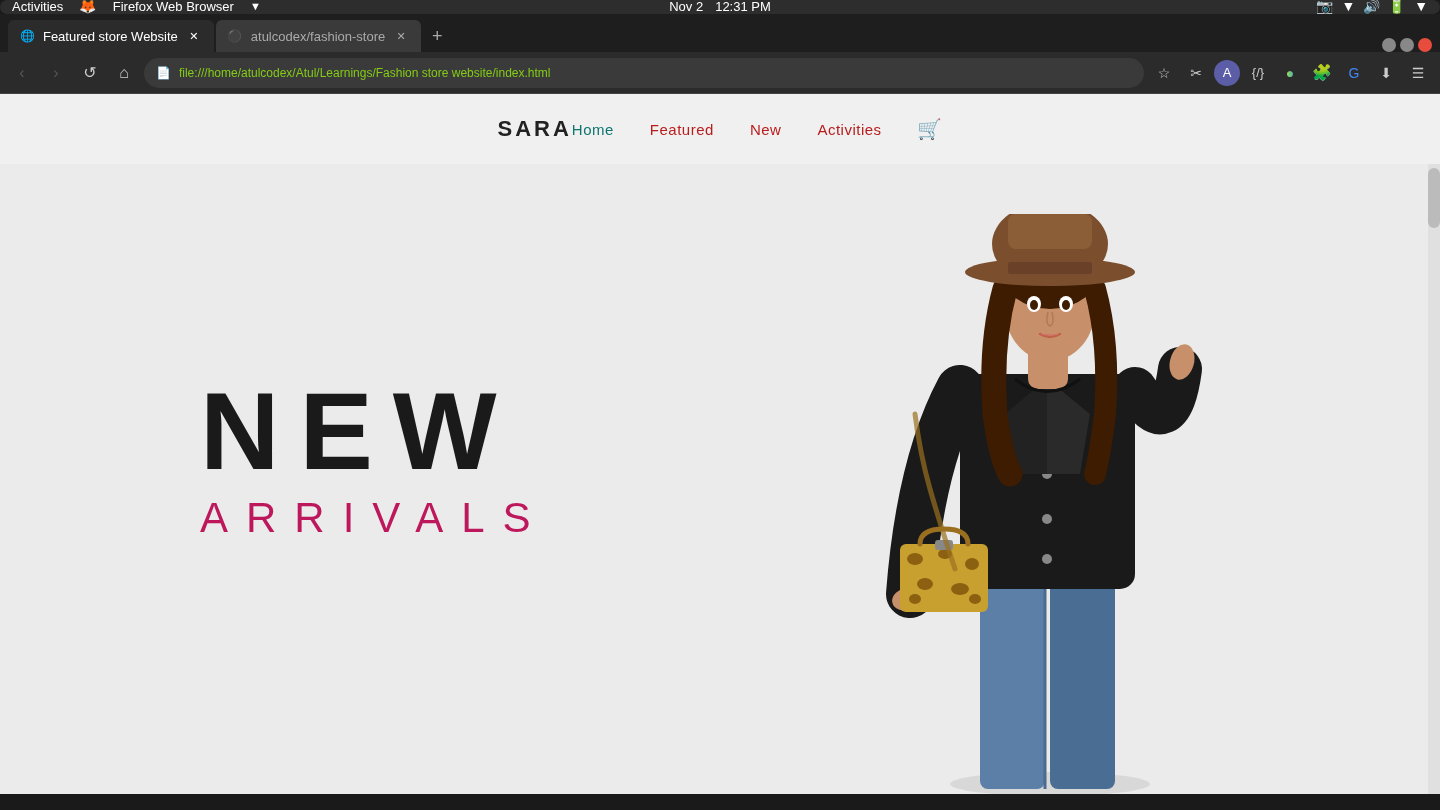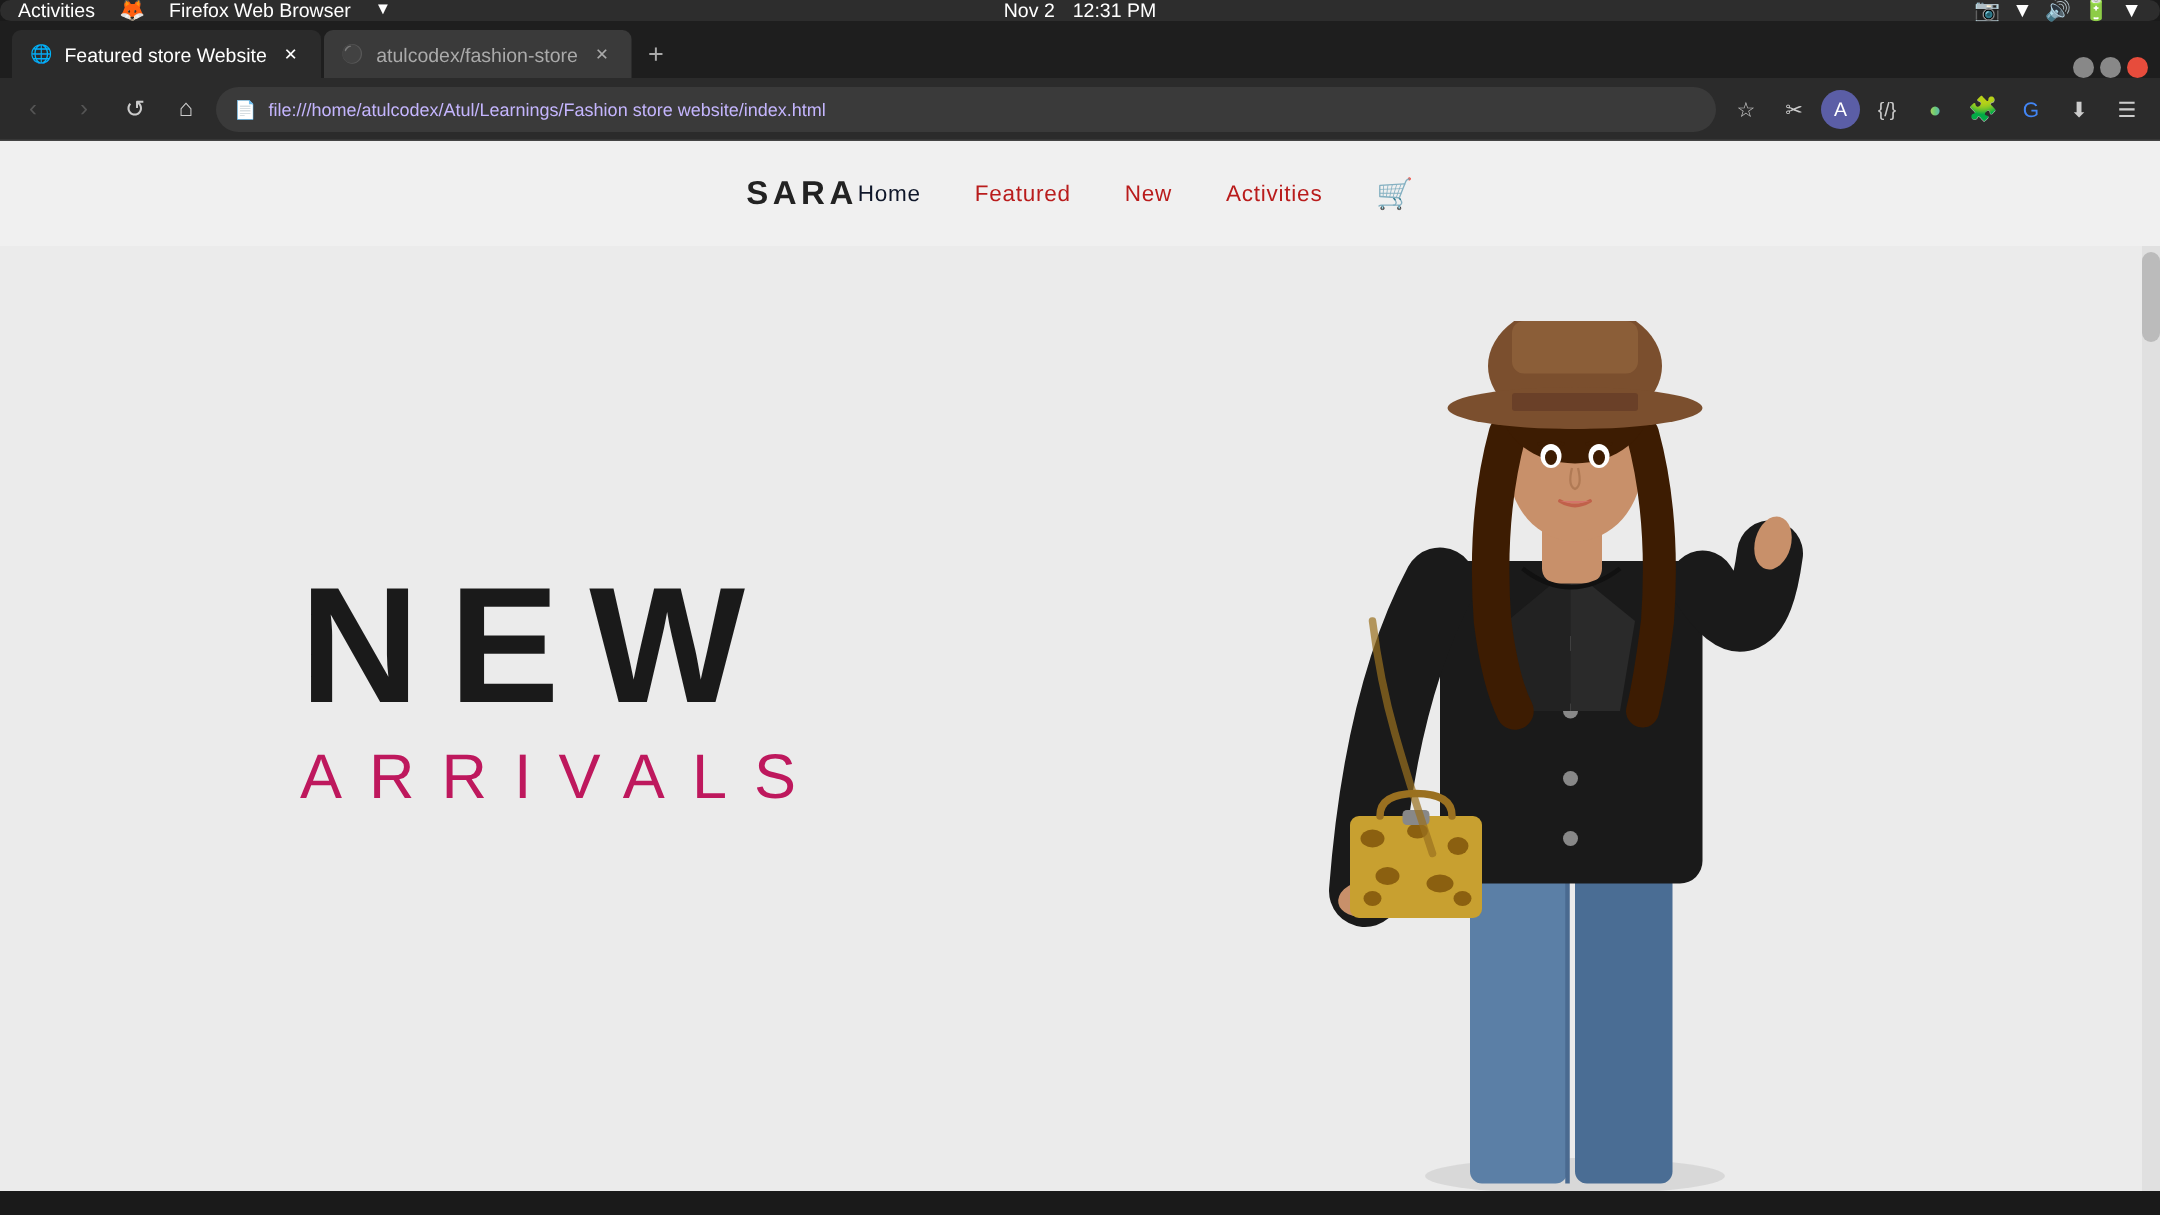--- a/index.html
+++ b/index.html
@@ -92,21 +92,21 @@
       background: #3a3a3a;
       border-radius: 15px;
       display: flex;
       align-items: center;
       padding: 0 12px;
       gap: 8px;
       color: #ddd;
       font-size: 13px;
     }
     .url-lock { color: #aaa; font-size: 12px; }
-    .url-text { color: #c4b5fd; font-size: 12px; }
+    .url-text { color: #84cc16; font-size: 12px; }
     .nav-tools { display: flex; align-items: center; gap: 4px; }
     .nav-tool-btn {
       width: 28px; height: 28px;
       display: flex; align-items: center; justify-content: center;
       border-radius: 50%; color: #ccc; cursor: pointer; font-size: 14px;
     }
 
     
     .website-content {
       height: calc(810px - 30px - 38px - 42px);
@@ -138,21 +138,21 @@
       gap: 36px;
     }
     .site-nav-link {
       font-size: 15px;
       color: #b91c1c;
       text-decoration: none;
       cursor: pointer;
       letter-spacing: 0.5px;
     }
     .site-nav-link.active {
-      color: #0f172a;
+      color: #0f766e;
     }
     .cart-icon {
       font-size: 20px;
       color: #333;
       cursor: pointer;
     }
 
     
     .hero-section {
       position: relative;

